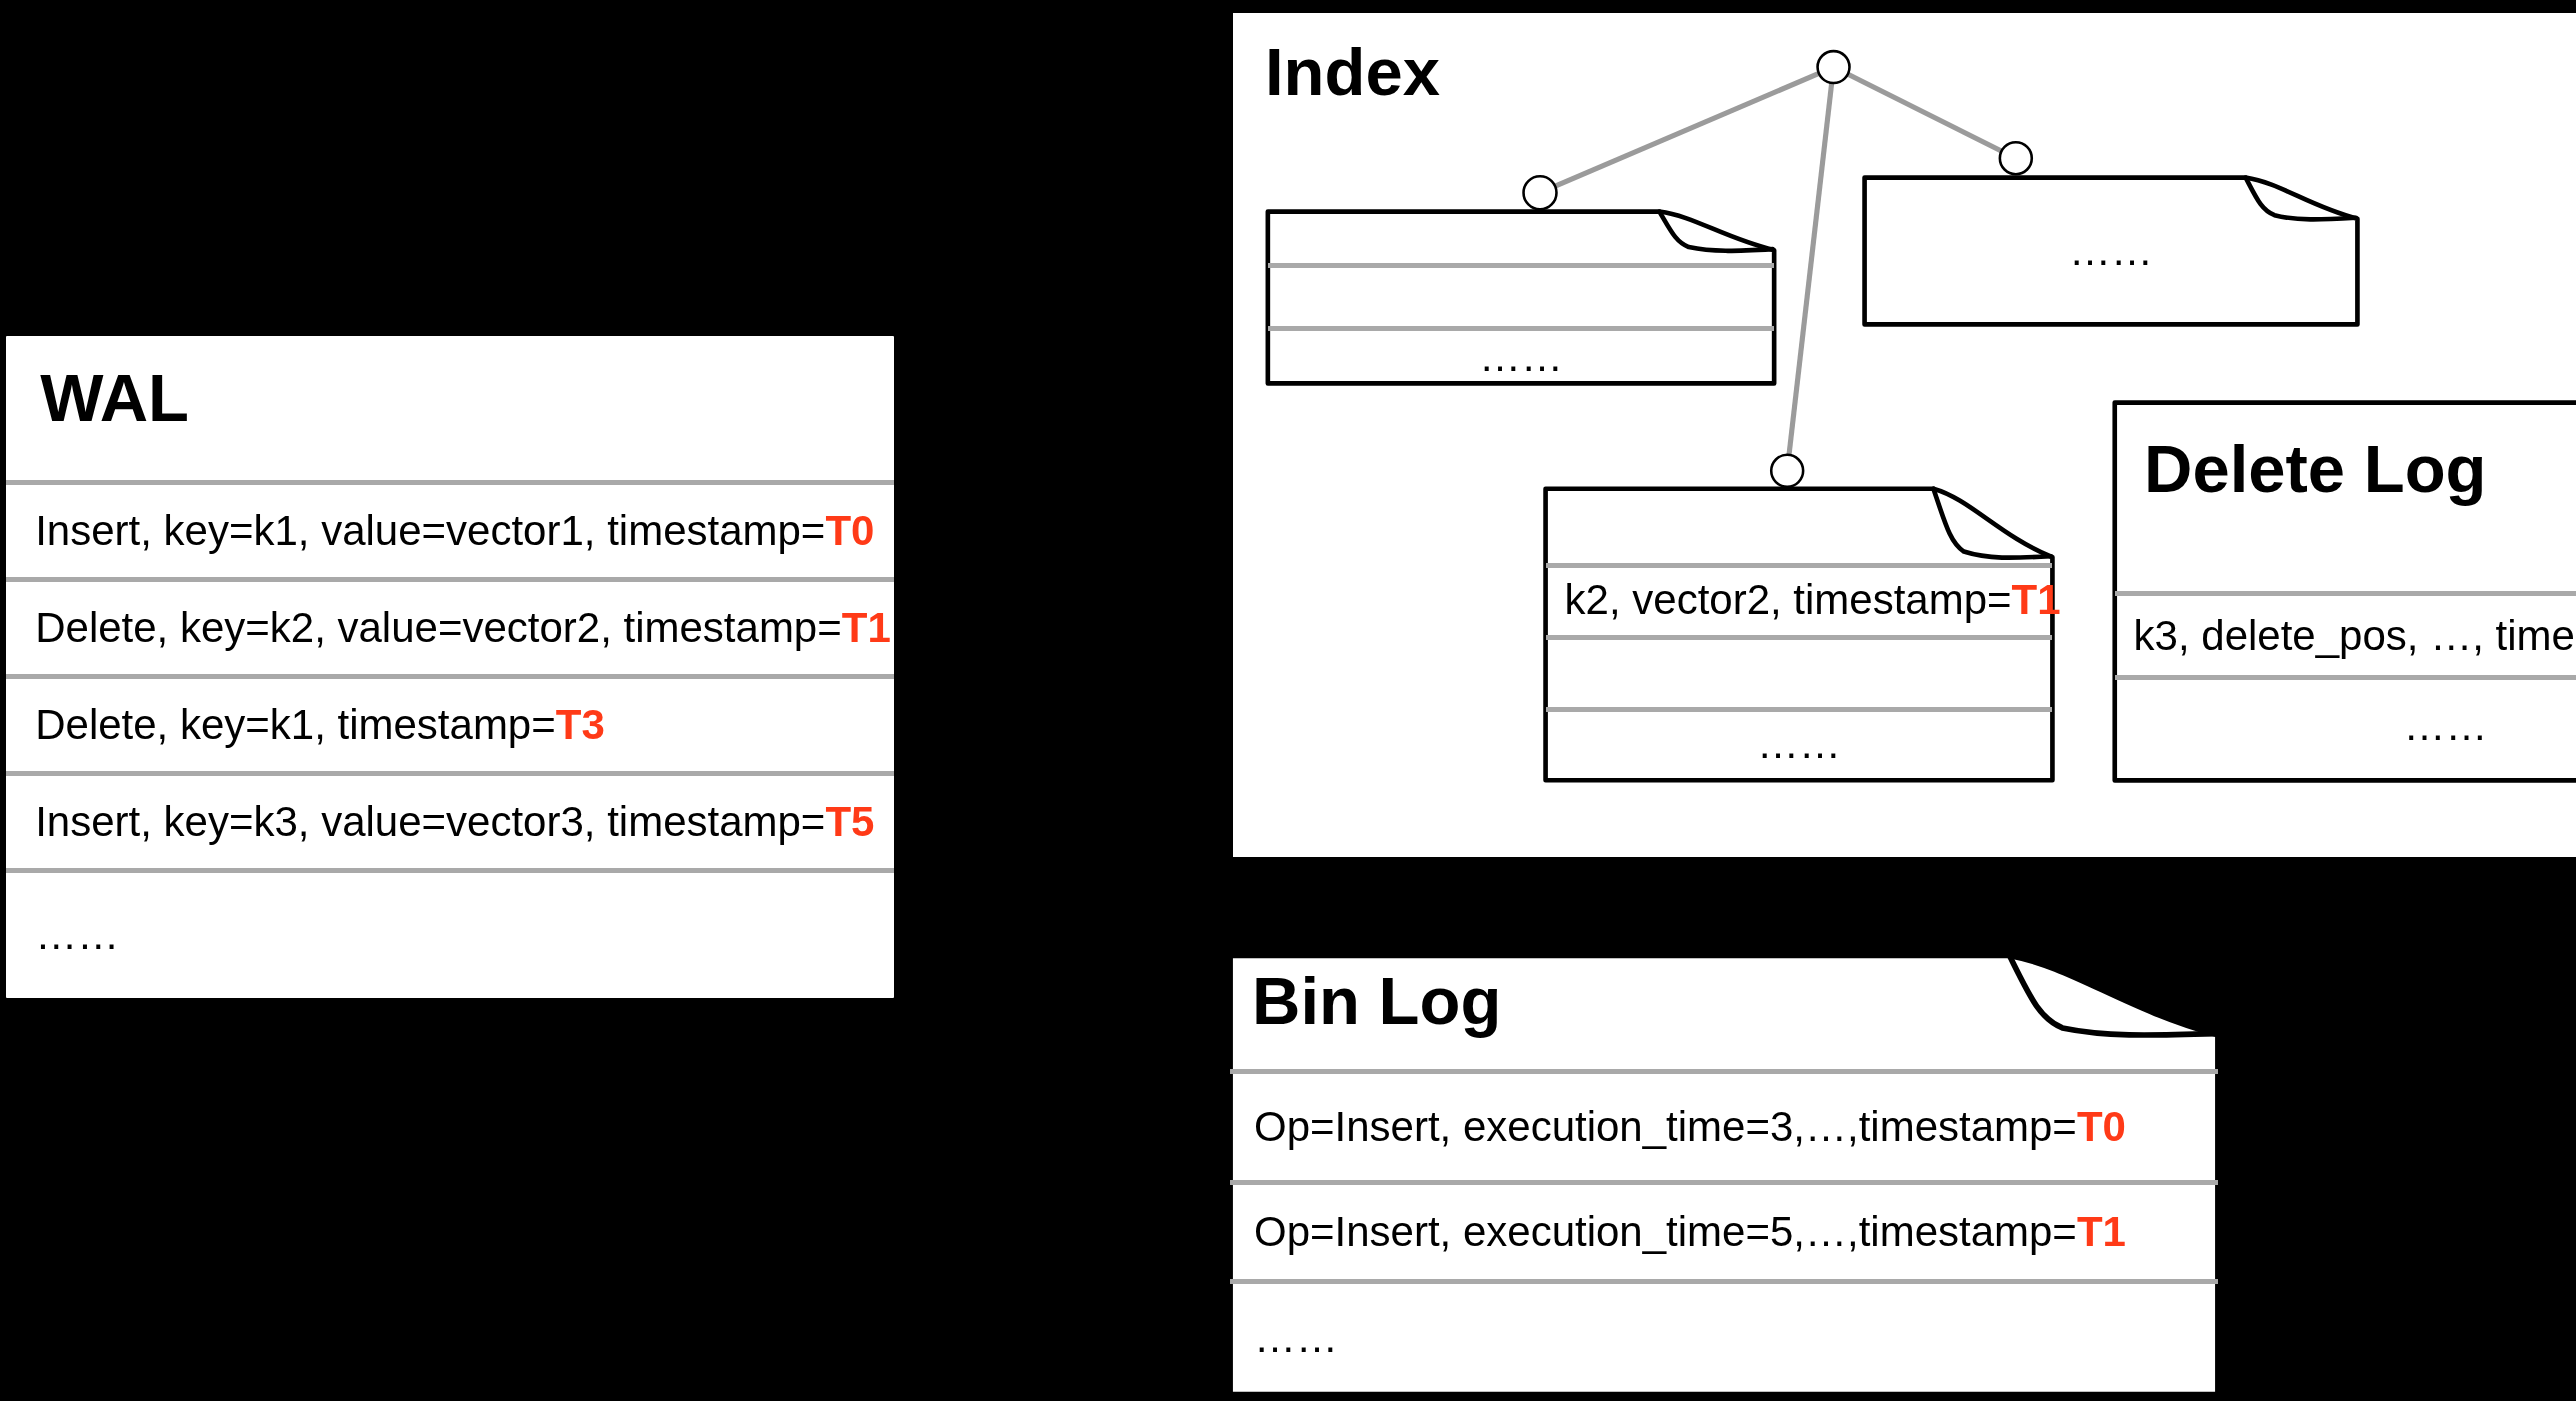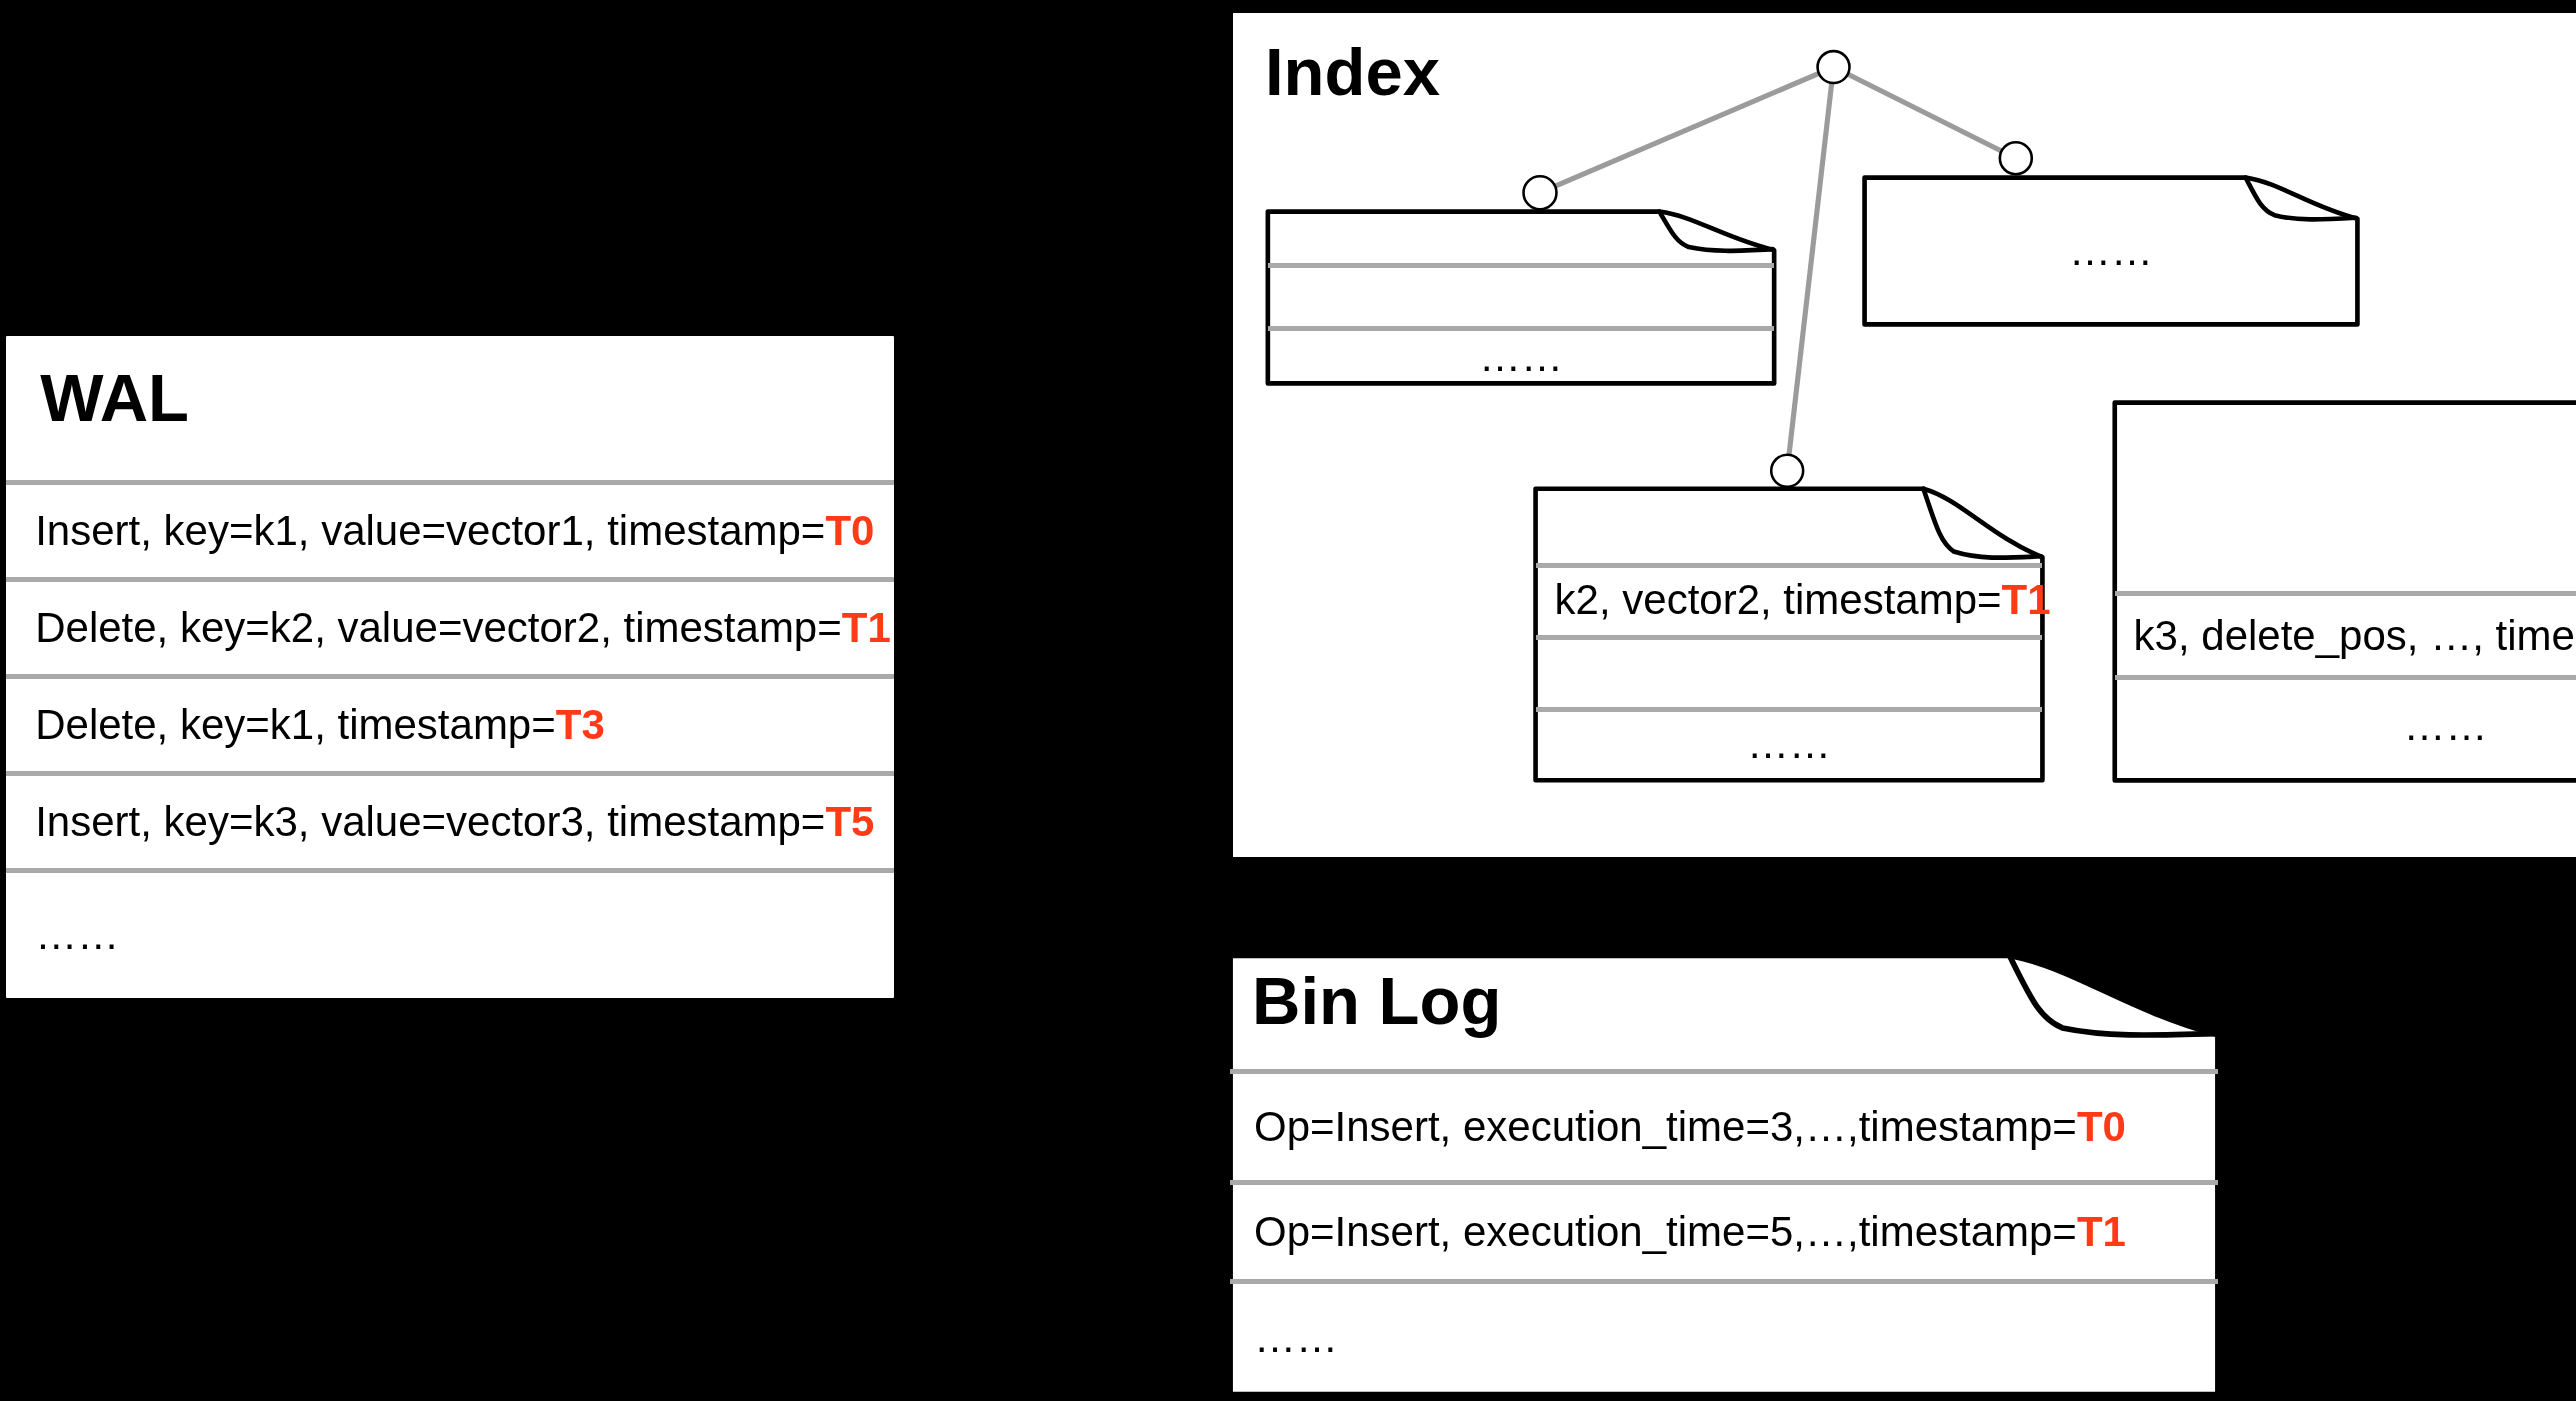--- a/index.html
+++ b/index.html
@@ -74,41 +74,42 @@
   <div class="filebox" style="left:629px;top:162px;width:498px;height:152px;">
     <svg class="pageshape" viewBox="0 0 967 295">
       <path d="M5 5 L745 5 C812 15, 867 60, 962 85 L962 290 L5 290 Z" fill="#ffffff" stroke="#000000" stroke-width="9" stroke-linejoin="round"></path>
       <path d="M745 5 C767 47, 776 68, 801 78 C845 89, 889 87, 959 83" fill="none" stroke="#000000" stroke-width="9" stroke-linecap="round"></path>
     </svg>
     <div class="row centered" style="top:0;height:152px;">
       <span class="rowtext">……</span>
     </div>
   </div>
 
-  <div class="filebox" style="left:300px;top:473px;width:512px;height:297px;">
+  <div class="filebox" style="left:310px;top:473px;width:512px;height:297px;">
     <svg class="pageshape" viewBox="0 0 994 576">
       <path d="M5 5 L758 5 C829 25, 888 97, 989 138 L989 571 L5 571 Z" fill="#ffffff" stroke="#000000" stroke-width="9" stroke-linejoin="round"></path>
       <path d="M758 5 C782 76, 791 110, 817 127 C864 142, 911 140, 986 136" fill="none" stroke="#000000" stroke-width="9" stroke-linecap="round"></path>
     </svg>
     <div class="sep" style="top:77px;"></div>
     <div class="row" style="top:82px;height:63px;padding-left:21.6px;">
       <span class="rowtext"><span>k2, vector2, timestamp=</span><span class="ts">T1</span></span>
     </div>
     <div class="sep" style="top:149px;"></div>
     <div class="sep" style="top:221px;"></div>
     <div class="row centered" style="top:226px;height:64px;">
       <span class="rowtext">……</span>
     </div>
   </div>
 
   <div class="filebox" style="left:879px;top:387px;width:667px;height:383px;">
     <svg class="pageshape" viewBox="0 0 1295 744">
       <path d="M5 5 L1062 5 C1132 49, 1190 191, 1290 273 L1290 739 L5 739 Z" fill="#ffffff" stroke="#000000" stroke-width="9" stroke-linejoin="round"></path>
       <path d="M1062 5 C1085 150, 1095 218, 1120 251 C1167 277, 1214 275, 1287 271" fill="none" stroke="#000000" stroke-width="9" stroke-linecap="round"></path>
     </svg>
+    <div class="abs title" style="left:32px;top:30px;">Delete Log</div>
     <div class="sep" style="top:191px;"></div>
     <div class="row" style="top:196px;height:79px;padding-left:21.6px;">
       <span class="rowtext"><span>k3, delete_pos, …, timestamp=</span></span>
     </div>
     <div class="sep" style="top:275px;"></div>
     <div class="row centered" style="top:279px;height:93px;">
       <span class="rowtext">……</span>
     </div>
   </div>
 

